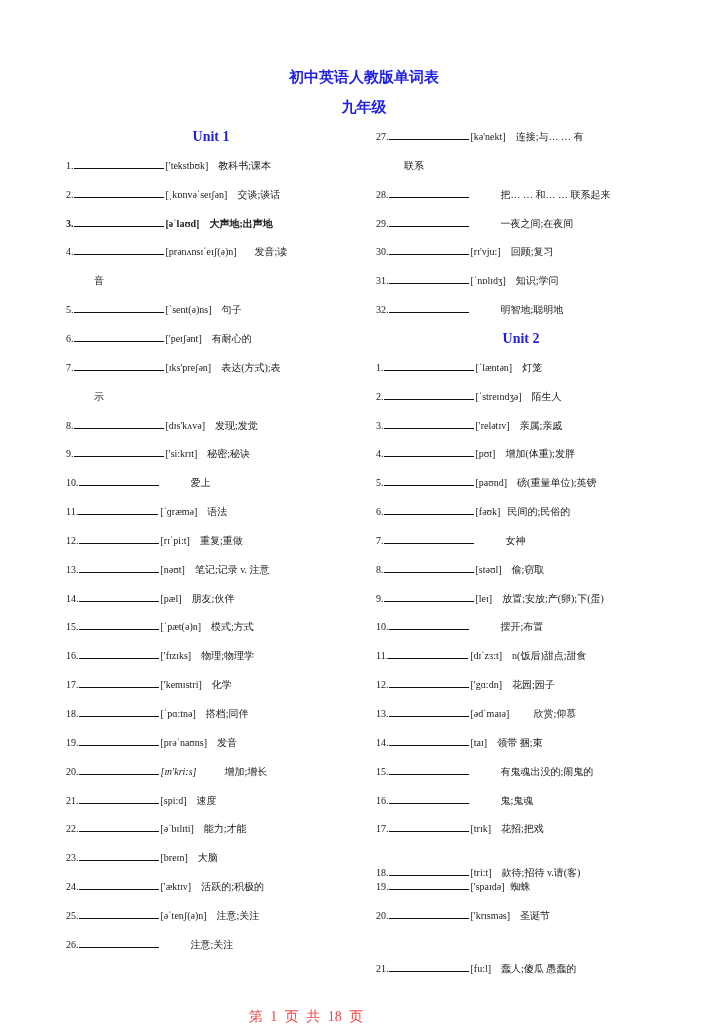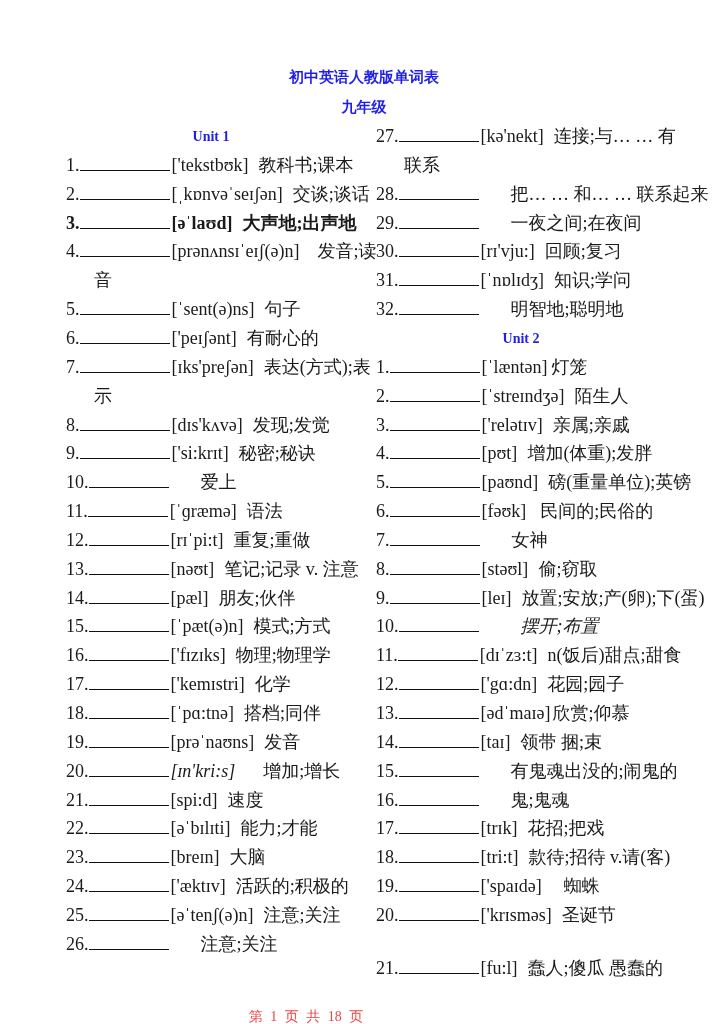--- a/index.html
+++ b/index.html
@@ -1,19 +1,19 @@
 <!DOCTYPE html>
 <html><head>
 <meta charset="utf-8">
 <style>
   html, body { margin:0; padding:0; }
   body { width:728px; height:1024px; background:#ffffff; position:relative; overflow:hidden;
          font-family:"Liberation Serif","DejaVu Serif",serif; color:#1a1a1a; }
   .title { position:absolute; left:0; width:728px; text-align:center; color:#1f1fe6; font-weight:bold; font-size:15px; }
-  .line { position:absolute; height:29px; line-height:29px; font-size:18px; white-space:nowrap; }
+  .line { position:absolute; height:29px; line-height:29px; font-size:10px; white-space:nowrap; }
   .num { display:inline-block; }
   .blank { display:inline-block; width:80px; border-bottom:1.5px solid #111; height:16px; vertical-align:baseline; margin-right:2px; }
   .phon { display:inline-block; }
   .mean { display:inline-block; }
   .unit { position:absolute; height:29px; line-height:29px; font-weight:bold; color:#1f1fe6; font-size:14px; text-align:center; }
   .footer { position:absolute; top:1008px; left:0; width:612px; text-align:center; font-size:14px; color:#ef4444; word-spacing:4px; }
 </style>
 </head>
 <body>
 
@@ -51,36 +51,36 @@
     <div class="line" style="left: 66px; top: 900.95px;"><span class="num">25.</span><span class="blank"></span><span class="phon" style="margin-right: 10px;">[əˈtenʃ(ə)n]</span><span class="mean">注意;关注</span></div>
     <div class="line" style="left: 66px; top: 929.8px;"><span class="num">26.</span><span class="blank"></span><span class="phon" style="margin-right: 0px;"></span><span class="mean" style="margin-left: 30px;">注意;关注</span></div>
     <div class="line" style="left: 376px; top: 122px;"><span class="num">27.</span><span class="blank"></span><span class="phon" style="margin-right: 10px;">[kə'nekt]</span><span class="mean">连接;与… … 有</span></div>
     <div class="line" style="left: 404px; top: 150.85px;">联系</div>
     <div class="line" style="left: 376px; top: 179.7px;"><span class="num">28.</span><span class="blank"></span><span class="phon" style="margin-right: 0px;"></span><span class="mean" style="margin-left: 30px;">把… … 和… … 联系起来</span></div>
     <div class="line" style="left: 376px; top: 208.55px;"><span class="num">29.</span><span class="blank"></span><span class="phon" style="margin-right: 0px;"></span><span class="mean" style="margin-left: 30px;">一夜之间;在夜间</span></div>
     <div class="line" style="left: 376px; top: 237.4px;"><span class="num">30.</span><span class="blank"></span><span class="phon" style="margin-right: 10px;">[rɪ'vju:]</span><span class="mean">回顾;复习</span></div>
     <div class="line" style="left: 376px; top: 266.25px;"><span class="num">31.</span><span class="blank"></span><span class="phon" style="margin-right: 10px;">[ˈnɒlɪdʒ]</span><span class="mean">知识;学问</span></div>
     <div class="line" style="left: 376px; top: 295.1px;"><span class="num">32.</span><span class="blank"></span><span class="phon" style="margin-right: 0px;"></span><span class="mean" style="margin-left: 30px;">明智地;聪明地</span></div>
     <div class="unit" style="left: 376px; width: 290px; top: 323.95px;">Unit 2</div>
-    <div class="line" style="left: 376px; top: 352.8px;"><span class="num">1.</span><span class="blank" style="width: 90px;"></span><span class="phon" style="margin-right: 4px;">[ˈlæntən]</span><span class="mean">灯笼</span></div>
+    <div class="line" style="left: 376px; top: 352.8px;"><span class="num">1.</span><span class="blank" style="width: 90px;"></span><span class="phon" style="margin-right: 10px;">[ˈlæntən]</span><span class="mean">灯笼</span></div>
     <div class="line" style="left: 376px; top: 381.65px;"><span class="num">2.</span><span class="blank" style="width: 90px;"></span><span class="phon" style="margin-right: 10px;">[ˈstreɪndʒə]</span><span class="mean">陌生人</span></div>
     <div class="line" style="left: 376px; top: 410.5px;"><span class="num">3.</span><span class="blank" style="width: 90px;"></span><span class="phon" style="margin-right: 10px;">['relətɪv]</span><span class="mean">亲属;亲戚</span></div>
     <div class="line" style="left: 376px; top: 439.35px;"><span class="num">4.</span><span class="blank" style="width: 90px;"></span><span class="phon" style="margin-right: 10px;">[pʊt]</span><span class="mean">增加(体重);发胖</span></div>
     <div class="line" style="left: 376px; top: 468.2px;"><span class="num">5.</span><span class="blank" style="width: 90px;"></span><span class="phon" style="margin-right: 10px;">[paʊnd]</span><span class="mean">磅(重量单位);英镑</span></div>
-    <div class="line" style="left: 376px; top: 497.05px;"><span class="num">6.</span><span class="blank" style="width: 90px;"></span><span class="phon" style="margin-right: 14px;">[fəʊk]</span><span class="mean">民间的;民俗的</span></div>
+    <div class="line" style="left: 376px; top: 497.05px;"><span class="num">6.</span><span class="blank" style="width: 90px;"></span><span class="phon" style="margin-right: 7px;">[fəʊk]</span><span class="mean">民间的;民俗的</span></div>
     <div class="line" style="left: 376px; top: 525.9px;"><span class="num">7.</span><span class="blank" style="width: 90px;"></span><span class="phon" style="margin-right: 0px;"></span><span class="mean" style="margin-left: 30px;">女神</span></div>
     <div class="line" style="left: 376px; top: 554.75px;"><span class="num">8.</span><span class="blank" style="width: 90px;"></span><span class="phon" style="margin-right: 10px;">[stəʊl]</span><span class="mean">偷;窃取</span></div>
     <div class="line" style="left: 376px; top: 583.6px;"><span class="num">9.</span><span class="blank" style="width: 90px;"></span><span class="phon" style="margin-right: 10px;">[leɪ]</span><span class="mean">放置;安放;产(卵);下(蛋)</span></div>
-    <div class="line" style="left: 376px; top: 612.45px;"><span class="num">10.</span><span class="blank"></span><span class="phon" style="margin-right: 0px;"></span><span class="mean" style="margin-left: 40px; font-style: italic;">摆开;布置</span></div>
+    <div class="line" style="left: 376px; top: 612.45px;"><span class="num">10.</span><span class="blank"></span><span class="phon" style="margin-right: 0px;"></span><span class="mean" style="margin-left: 30px;">摆开;布置</span></div>
     <div class="line" style="left: 376px; top: 641.3px;"><span class="num">11.</span><span class="blank"></span><span class="phon" style="margin-right: 10px;">[dɪˈzɜ:t]</span><span class="mean">n(饭后)甜点;甜食</span></div>
     <div class="line" style="left: 376px; top: 670.15px;"><span class="num">12.</span><span class="blank"></span><span class="phon" style="margin-right: 10px;">['gɑ:dn]</span><span class="mean">花园;园子</span></div>
-    <div class="line" style="left: 376px; top: 699px;"><span class="num">13.</span><span class="blank"></span><span class="phon" style="margin-right: 2px;">[ədˈmaɪə]</span><span class="mean">欣赏;仰慕</span></div>
+    <div class="line" style="left: 376px; top: 699px;"><span class="num">13.</span><span class="blank"></span><span class="phon" style="margin-right: 24px;">[ədˈmaɪə]</span><span class="mean">欣赏;仰慕</span></div>
     <div class="line" style="left: 376px; top: 727.85px;"><span class="num">14.</span><span class="blank"></span><span class="phon" style="margin-right: 10px;">[taɪ]</span><span class="mean">领带  捆;束</span></div>
     <div class="line" style="left: 376px; top: 756.7px;"><span class="num">15.</span><span class="blank"></span><span class="phon" style="margin-right: 0px;"></span><span class="mean" style="margin-left: 30px;">有鬼魂出没的;闹鬼的</span></div>
     <div class="line" style="left: 376px; top: 785.55px;"><span class="num">16.</span><span class="blank"></span><span class="phon" style="margin-right: 0px;"></span><span class="mean" style="margin-left: 30px;">鬼;鬼魂</span></div>
     <div class="line" style="left: 376px; top: 814.4px;"><span class="num">17.</span><span class="blank"></span><span class="phon" style="margin-right: 10px;">[trɪk]</span><span class="mean">花招;把戏</span></div>
-    <div class="line" style="left: 376px; top: 843.25px;"><span class="num">18.</span><span class="blank"></span><span class="phon" style="margin-right: 10px;">[tri:t]</span><span class="mean">款待;招待 v.请(客)</span></div>
-    <div class="line" style="left: 376px; top: 872.1px;"><span class="num">19.</span><span class="blank"></span><span class="phon" style="margin-right: 22px;">['spaɪdə]</span><span class="mean">蜘蛛</span></div>
+    <div class="line" style="left: 376px; top: 843.25px;"><span class="num">18.</span><span class="blank"></span><span class="phon" style="margin-right: 10px; margin-top: 15px;">[tri:t]</span><span class="mean">款待;招待 v.请(客)</span></div>
+    <div class="line" style="left: 376px; top: 872.1px;"><span class="num">19.</span><span class="blank"></span><span class="phon" style="margin-right: 6px;">['spaɪdə]</span><span class="mean">蜘蛛</span></div>
     <div class="line" style="left: 376px; top: 900.95px;"><span class="num">20.</span><span class="blank"></span><span class="phon" style="margin-right: 10px;">['krɪsməs]</span><span class="mean">圣诞节</span></div>
     <div class="line" style="left: 376px; top: 929.8px; margin-top: 24px;"><span class="num">21.</span><span class="blank"></span><span class="phon" style="margin-right: 10px;">[fu:l]</span><span class="mean">蠢人;傻瓜  愚蠢的</span></div>
   </div>
 
 <div class="footer">第 1 页 共 18 页</div>
 
 </body></html>

